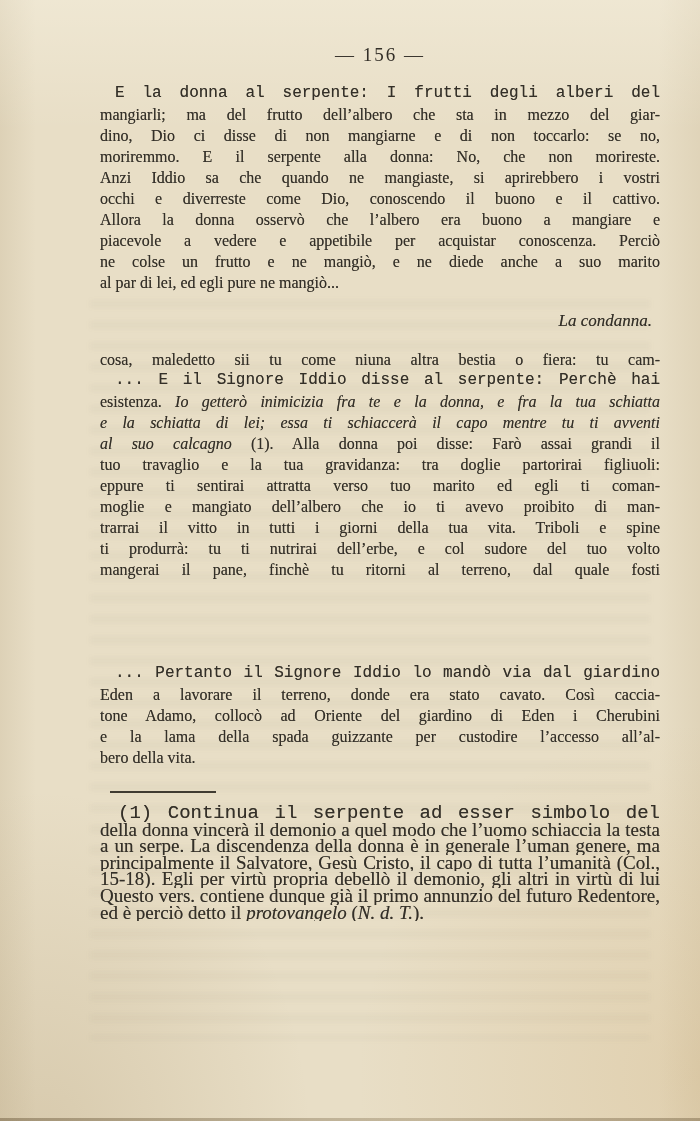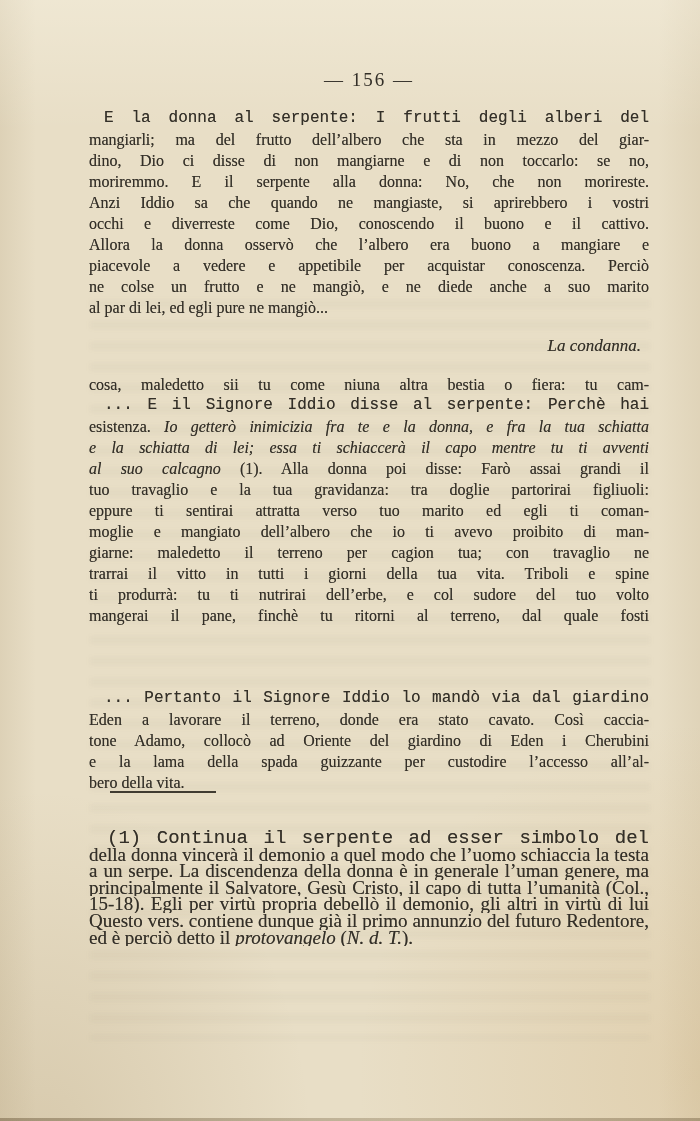--- a/index.html
+++ b/index.html
@@ -8,21 +8,21 @@
     font-family:"Liberation Serif","DejaVu Serif",serif;
     color:#332f28;
     background:
       radial-gradient(55% 45% at 6% 102%, rgba(150,122,74,0.20), rgba(0,0,0,0) 70%),
       radial-gradient(70% 45% at 100% 96%, rgba(196,156,92,0.22), rgba(0,0,0,0) 70%),
       linear-gradient(to bottom, rgba(255,252,240,0.30), rgba(0,0,0,0) 130px),
       linear-gradient(to right, rgba(140,115,70,0.12), rgba(0,0,0,0) 36px),
       linear-gradient(to left, rgba(150,120,70,0.10), rgba(0,0,0,0) 42px),
       #e8dec6;
   }
-  .block{position:absolute;left:89px;width:560px;margin-top:25px;}
+  .block{position:absolute;left:100px;width:560px;}
   .pageno{
     top:44px;text-align:center;font-size:19px;letter-spacing:2px;
   }
   .line{
     height:21px;line-height:21px;font-size:16px;
     text-align:justify;text-align-last:justify;
     overflow:hidden;white-space:normal;
     text-shadow:0 0 0.3px rgba(50,45,35,0.55);
   }
   .line.first{text-indent:15px;font-family:Liberation Mono, monospace;}
@@ -79,21 +79,20 @@
 
 <div class="block para" id="para-1">
     <div class="line"><span>cosa, maledetto sii tu come niuna altra bestia o fiera: tu cam-</span></div>
     <div class="line first"><span>... E il Signore Iddio disse al serpente: Perchè hai fatto tal</span></div>
     <div class="line"><span>esistenza. </span><span class="it">Io getterò inimicizia fra te e la donna, e fra la tua schiatta</span></div>
     <div class="line"><span class="it">e la schiatta di lei; essa ti schiaccerà il capo mentre tu ti avventi</span></div>
     <div class="line"><span class="it">al suo calcagno</span><span> (1). Alla donna poi disse: Farò assai grandi il</span></div>
     <div class="line"><span>tuo travaglio e la tua gravidanza: tra doglie partorirai figliuoli:</span></div>
     <div class="line"><span>eppure ti sentirai attratta verso tuo marito ed egli ti coman-</span></div>
     <div class="line"><span>moglie e mangiato dell’albero che io ti avevo proibito di man-</span></div>
-    <div class="line"><span>giarne: maledetto il terreno per cagion tua; con travaglio ne</span></div>
     <div class="line"><span>trarrai il vitto in tutti i giorni della tua vita. Triboli e spine</span></div>
     <div class="line"><span>ti produrrà: tu ti nutrirai dell’erbe, e col sudore del tuo volto</span></div>
     <div class="line"><span>mangerai il pane, finchè tu ritorni al terreno, dal quale fosti</span></div>
   </div>
 
 <div class="block para" id="para-2">
     <div class="line first"><span>... Pertanto il Signore Iddio lo mandò via dal giardino di</span></div>
     <div class="line"><span>Eden a lavorare il terreno, donde era stato cavato. Così caccia-</span></div>
     <div class="line"><span>tone Adamo, collocò ad Oriente del giardino di Eden i Cherubini</span></div>
     <div class="line"><span>e la lama della spada guizzante per custodire l’accesso all’al-</span></div>

